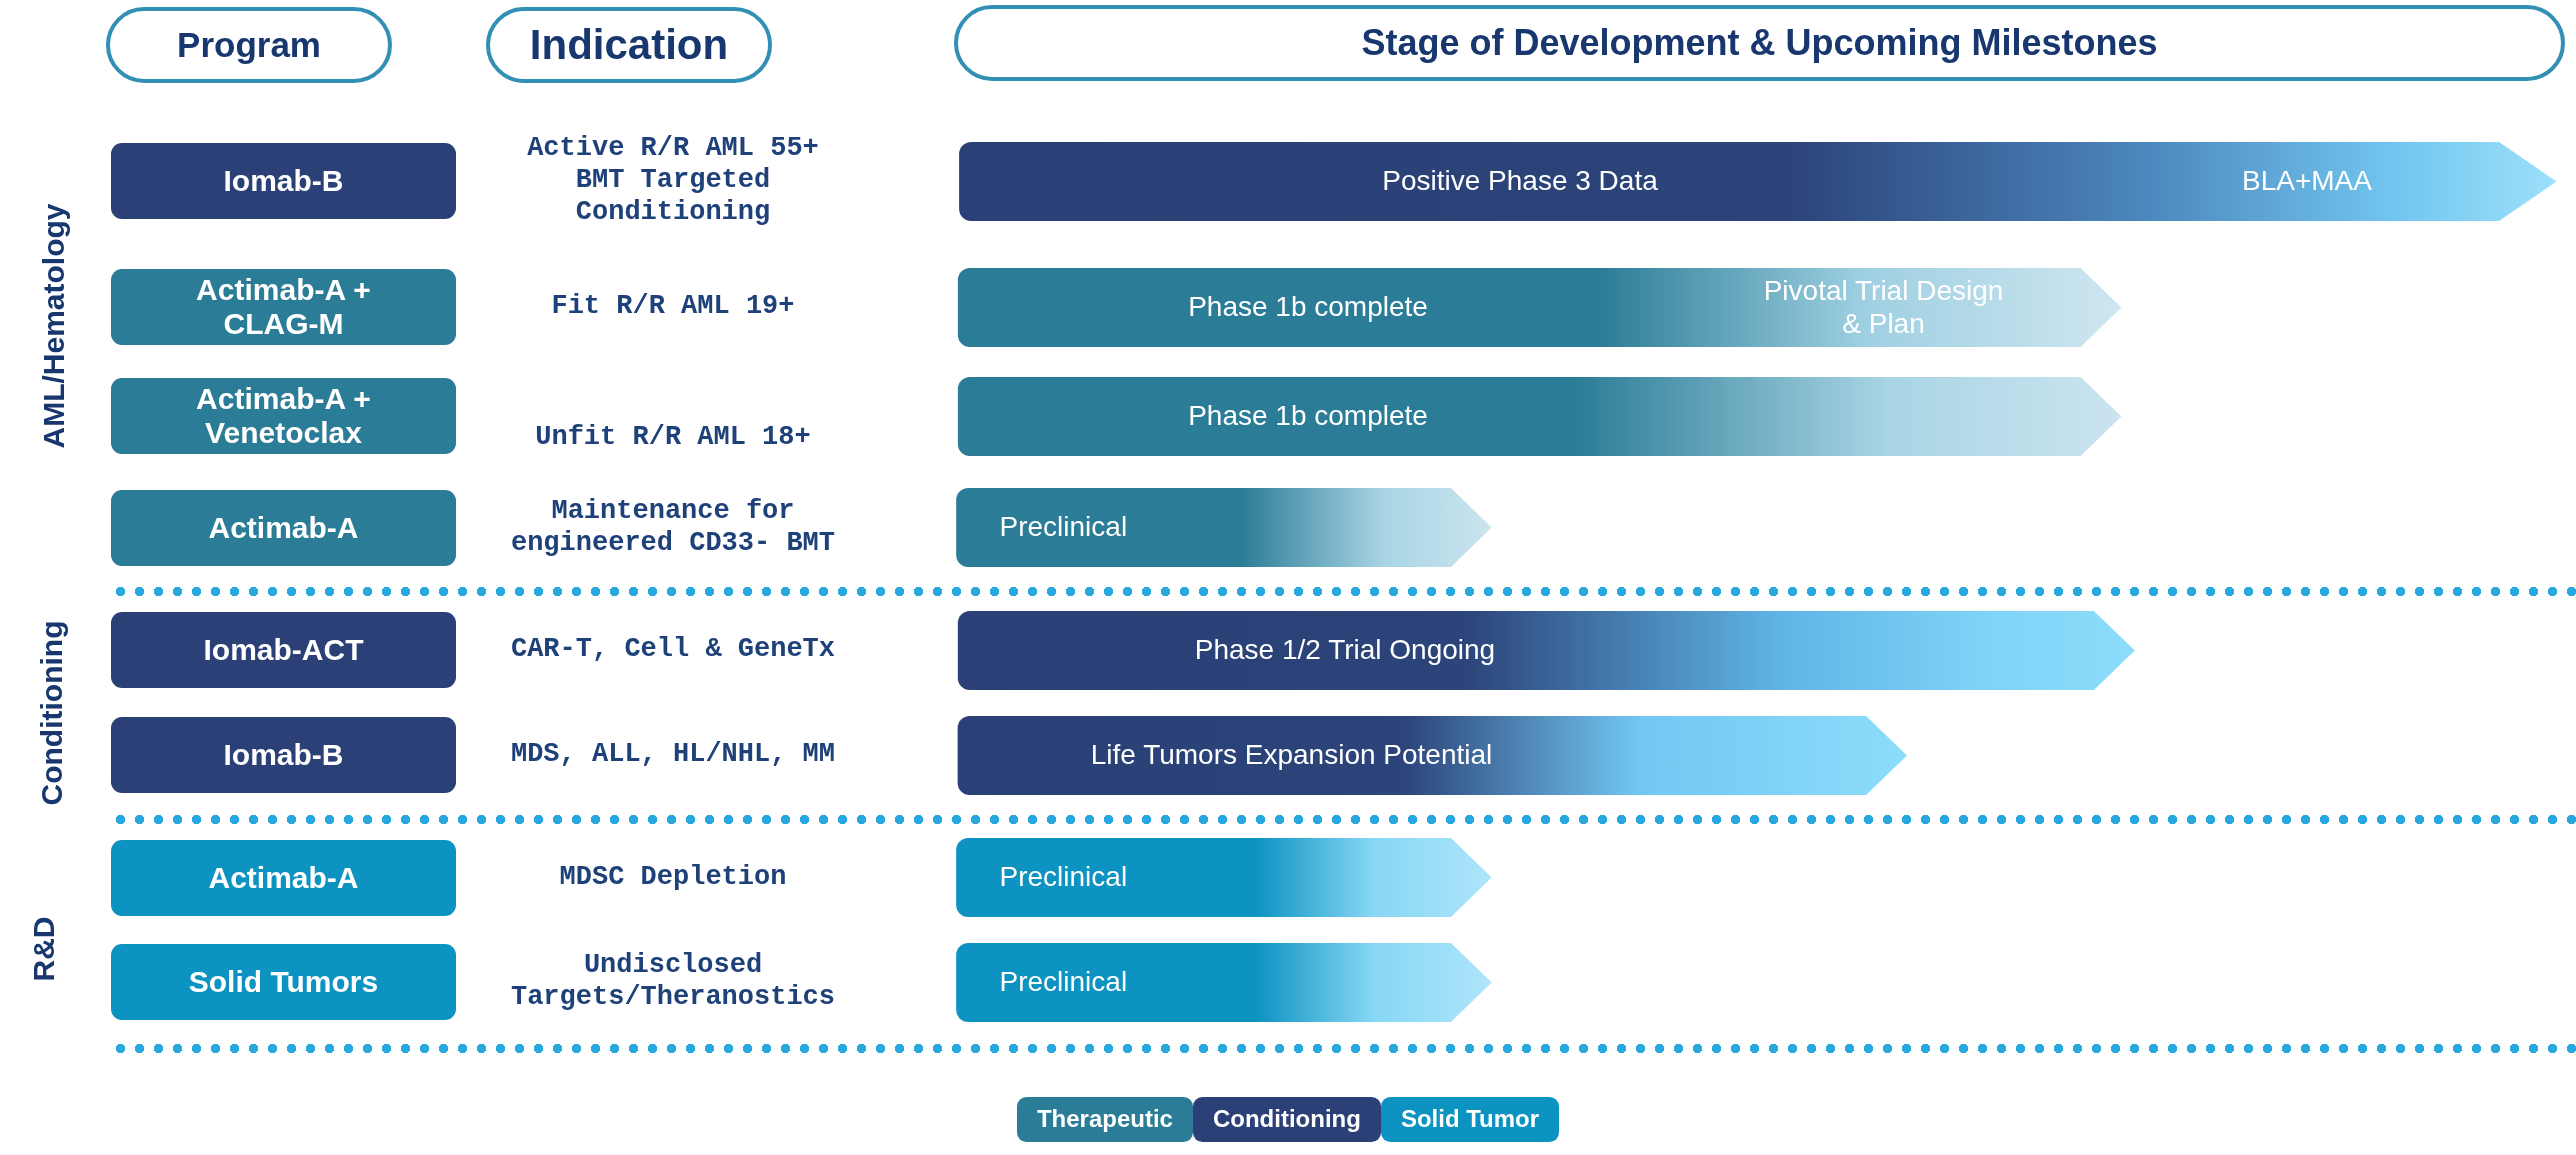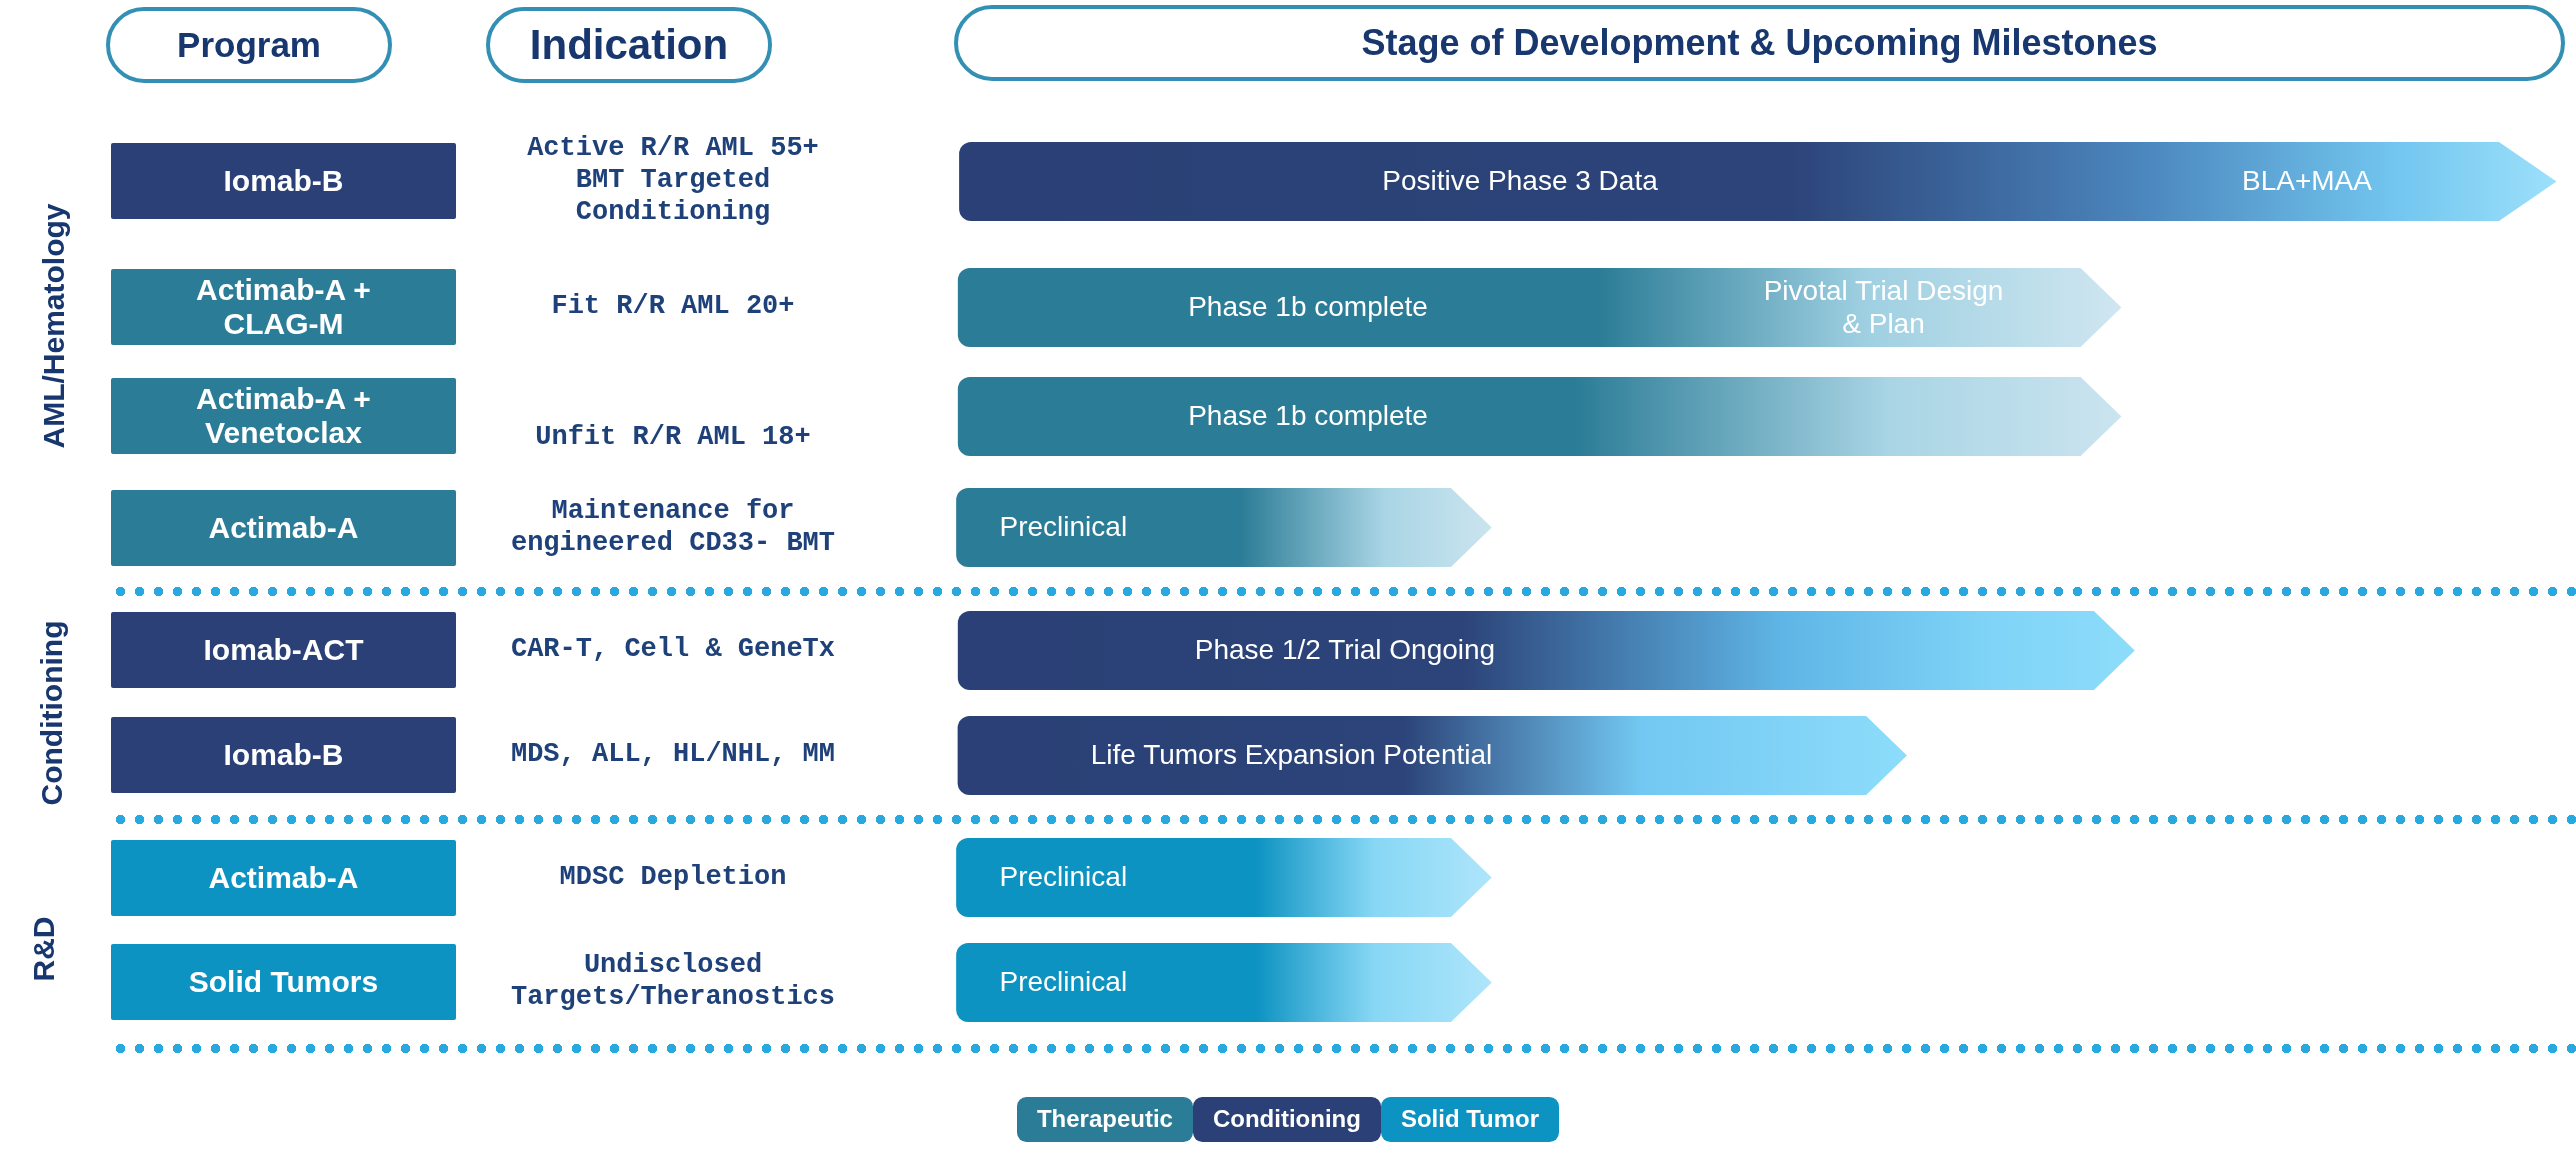--- a/index.html
+++ b/index.html
@@ -34,21 +34,21 @@
     text-align:center;
     font-size:30px;
   }
   .sl-aml{left:-101px;top:309px;width:309px;}
   .sl-cond{left:-83px;top:696px;width:269px;}
   .sl-rd{left:-44px;top:932px;width:175px;}
 
   
   .prog{
     position:absolute;left:111px;width:345px;
-    border-radius:2px;
+    border-radius:11px;
     display:flex;align-items:center;justify-content:center;
     color:#ffffff;font-weight:bold;font-size:30px;
     text-align:center;line-height:1.12;
     box-sizing:border-box;
   }
   .c-navy{background:#2a4076;}
   .c-teal{background:#2b7c96;}
   .c-blue{background:#0d93c2;}
 
   
@@ -169,21 +169,21 @@
   </svg>
 </div>
 <div class="barlabel" style="left:955px;top:142px;width:1130px;height:79px;">Positive Phase 3 Data</div>
 <div class="barlabel" style="left:2139px;top:142px;width:336px;height:79px;">BLA+MAA</div>
 
 <div class="prog c-teal" style="top:269px;height:76px;">
   <span style="white-space:pre-line">Actimab-A +
 CLAG-M</span>
 </div>
 <div class="ind" style="top:269px;height:76px;">
-  <span style="white-space:pre-line">Fit R/R AML 20+</span>
+  <span style="white-space:pre-line">Fit R/R AML 19+</span>
 </div>
 <div class="bar" style="top:268px">
   <svg width="1184" height="79" viewBox="0 0 1760 118">
     <path d="M18,0 H1677 L1738,59 L1677,118 H18 A18,18 0 0 1 0,100 V18 A18,18 0 0 1 18,0 Z" fill="url(#g-teal)"></path>
   </svg>
 </div>
 <div class="barlabel" style="left:955px;top:268px;width:706px;height:79px;">Phase 1b complete</div>
 <div class="barlabel" style="left:1695px;top:268px;width:377px;height:79px;">Pivotal Trial Design
 &amp; Plan</div>
 

